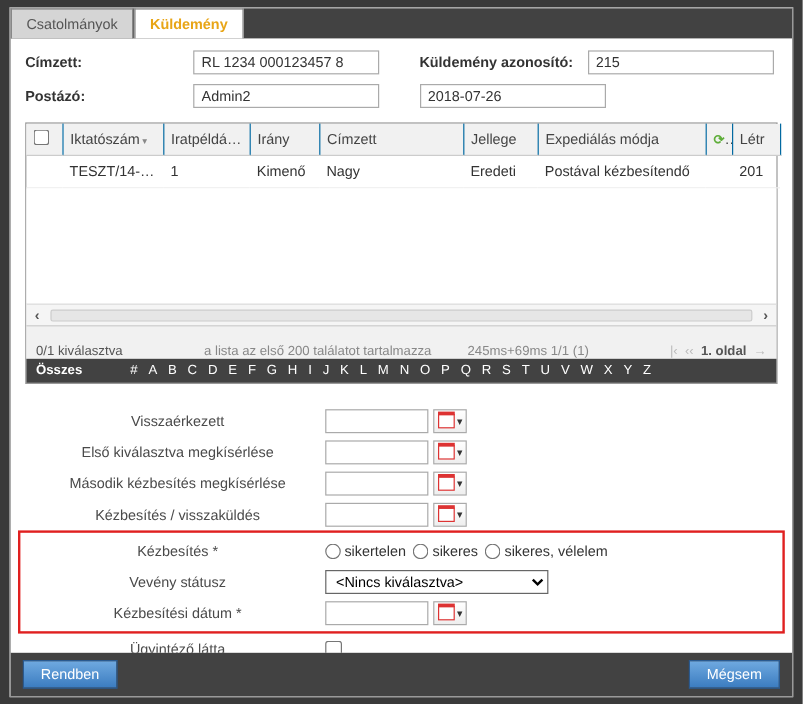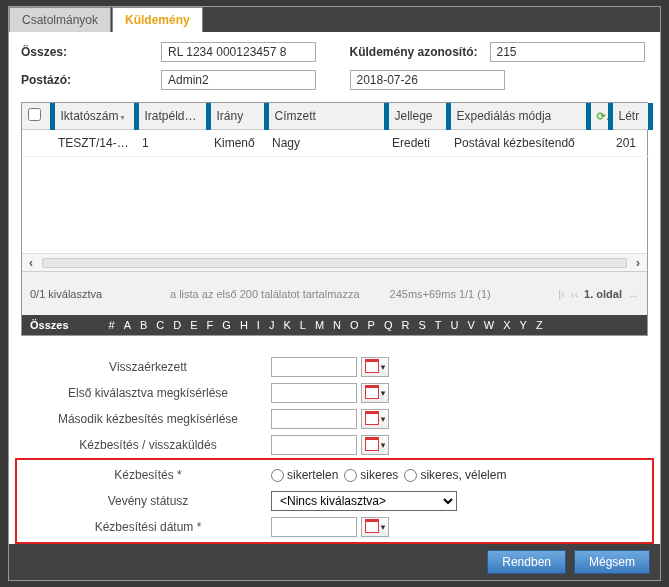--- a/index.html
+++ b/index.html
@@ -14,30 +14,30 @@
   .content { flex: 1; padding: 10px 12px 6px 12px; overflow: hidden; display:flex; flex-direction:column; }
   
   .top-fields { display: flex; gap: 30px; margin-bottom: 12px; }
   .field-col { display: flex; flex-direction: column; gap: 8px; flex: 1; }
   .field-row { display: flex; align-items: center; }
   .field-row label { width: 140px; color: #333; font-weight: bold; }
   .field-row input { width: 155px; height: 20px; border: 1px solid #aaa; padding: 2px 6px; background: #fff; font-size: 12px; color:#333; }
   
   .grid-wrap { border: 1px solid #999; background: #fff; margin-bottom: 10px; }
   .tbl { width: 100%; border-collapse: collapse; font-size: 12px; table-layout: fixed; }
-  .tbl th { background: #f1f1f1; color: #444; padding: 5px 6px; text-align: left; border-bottom: 1px solid #ccc; border-right: 5px solid #0369a1; font-weight: normal; white-space: nowrap; overflow: hidden; text-overflow: ellipsis; }
+  .tbl th { background: #f1f1f1; color: #444; padding: 5px 6px; text-align: left; border-bottom: 1px solid #ccc; border-right: 1px solid #0369a1; font-weight: normal; white-space: nowrap; overflow: hidden; text-overflow: ellipsis; }
   .tbl th .sort { font-size: 8px; color: #888; margin-left: 2px; }
   .tbl td { padding: 6px; border-bottom: 1px solid #eee; color: #333; white-space: nowrap; overflow: hidden; text-overflow: ellipsis; }
   .chkcol { width: 30px; text-align: center; }
   .grid-body { height: 96px; background: #fff; }
   .grid-scroll { display: flex; align-items: center; justify-content: space-between; background: #f5f5f5; height: 18px; border-top:1px solid #ddd; }
   .grid-scroll .arrow { width: 18px; text-align: center; color: #555; font-weight: bold; cursor: pointer; }
   .grid-scroll .track { flex: 1; height: 10px; background: #e6e6e6; margin: 0 2px; border:1px solid #ccc; border-radius:2px; }
   
-  .grid-footer { display: flex; align-items: center; background: #f1f1f1; height: 44px; padding: 0 8px; font-size: 11px; color: #555; border-top: 1px solid #ccc; }
+  .grid-footer { display: flex; align-items: flex-end; background: #f1f1f1; height: 28px; padding: 0 8px; font-size: 11px; color: #555; border-top: 1px solid #ccc; }
   .grid-footer .sel { width: 140px; }
   .grid-footer .msg { color: #888; flex: 0 0 auto; }
   .grid-footer .timing { margin-left: 30px; color: #888; }
   .grid-footer .pager { margin-left: auto; display: flex; align-items: center; gap: 6px; color: #888; }
   .grid-footer .nav-ico { color: #bbb; cursor: pointer; }
   .grid-footer .pagetxt { color:#555; font-weight:bold; }
   
   .alpha-bar { background: #424242; color: #fff; display: flex; padding: 4px 8px; font-size: 11px; }
   .alpha-bar .lbl { font-weight: bold; margin-right: 40px; }
   .alpha-bar .letters { display: flex; gap: 9px; }
@@ -55,41 +55,41 @@
   .cal-drop { font-size: 9px; color:#333; margin-left:2px; }
   
   .radio-group { display: flex; align-items: flex-start; gap: 6px; color: #333; }
   .radio-group label { display: flex; align-items: center; gap: 3px; }
   
   .select-ctrl { width: 186px; height: 20px; border: 1px solid #666; background: #fff; font-size: 12px; padding: 0 4px; }
   .chk { width: 14px; height: 14px; }
   
   .highlight-box { border: 2px solid #e02020; padding: 2px 4px; margin: 0 -6px; }
   
-  .buttons { background: #424242; padding: 6px 10px; display: flex; justify-content: flex-end; gap: 8px; }
+  .buttons { background: #424242; padding: 6px 10px; display: flex; justify-content: space-between; gap: 8px; }
   .btn { padding: 4px 14px; background: linear-gradient(#6fa9e0,#3b7cc0); color: #fff; border: 1px solid #2a5a90; cursor: pointer; font-size: 12px; }
   .refresh-ico { color:#5fae3a; font-weight:bold; font-size:11px; }
 </style>
 </head>
 <body>
 
 <div class="dialog">
   <div class="dialog-inner">
 
     <div class="tabs">
       <div class="tab">Csatolmányok</div>
       <div class="tab active">Küldemény</div>
     </div>
 
     <div class="content">
 
       <div class="top-fields">
         <div class="field-col">
           <div class="field-row">
-            <label>Összes:</label>
+            <label>Címzett:</label>
             <input type="text" value="RL 1234 000123457 8" style="">
           </div>
           <div class="field-row">
             <label>Postázó:</label>
             <input type="text" value="Admin2" style="">
           </div>
         </div>
         <div class="field-col">
           <div class="field-row">
             <label>Küldemény azonosító:</label>

